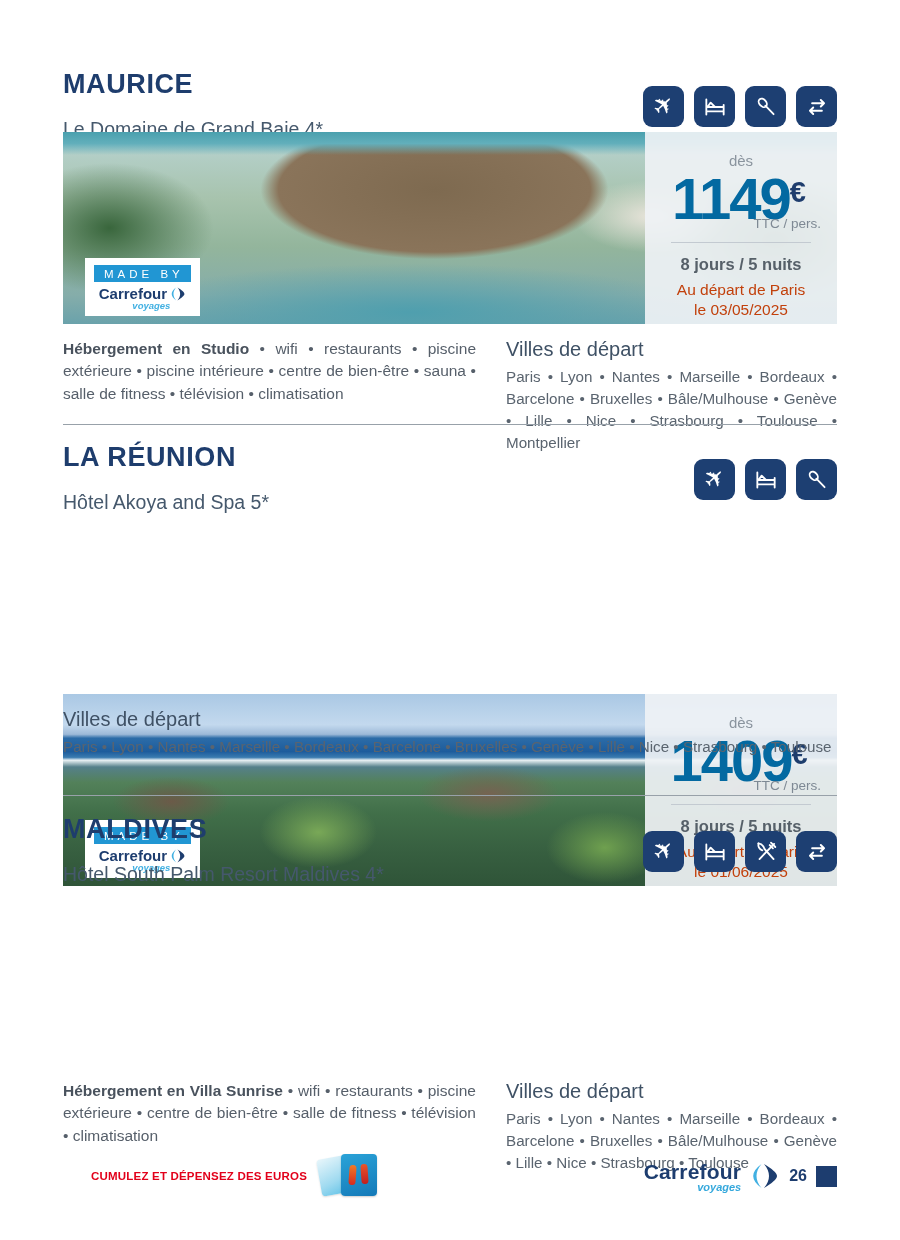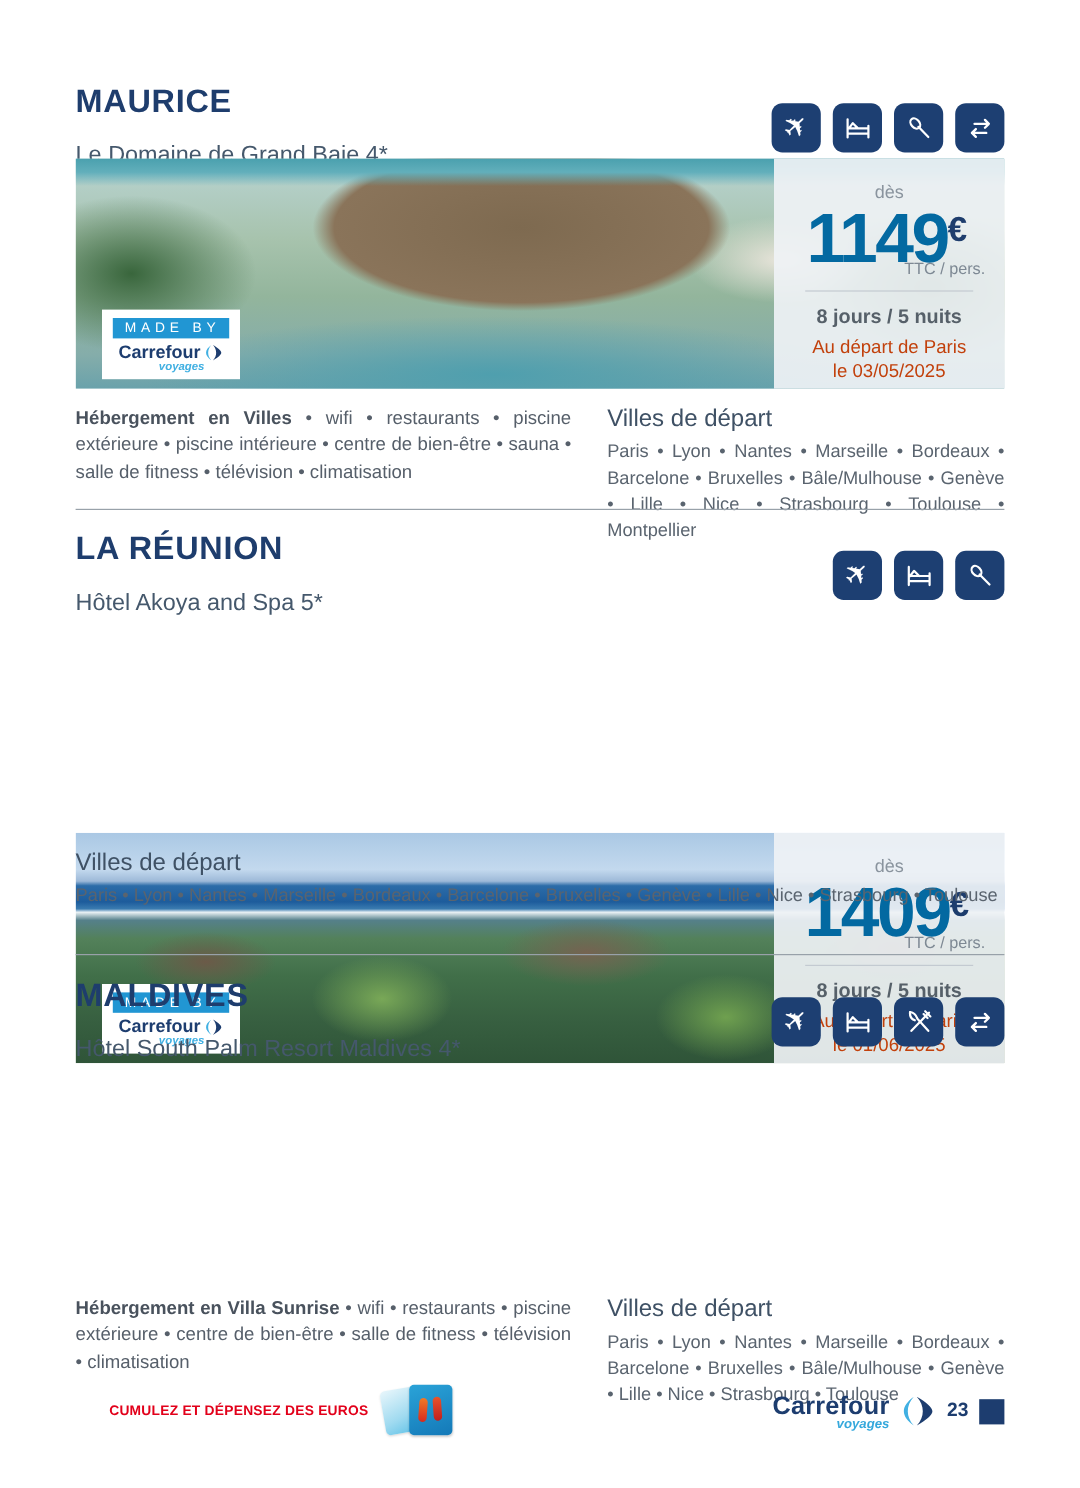--- a/index.html
+++ b/index.html
@@ -146,21 +146,21 @@
     <div class="amount-line"><span class="amount">1149</span><span class="euro">€</span></div>
     <div class="ttc">TTC / pers.</div>
     <hr class="price-sep">
     <div class="duration">8 jours / 5 nuits</div>
     <div class="dep">Au départ de Paris</div>
     <div class="date">le 03/05/2025</div>
   </div>
 </div>
 
 <div class="abs info" style="top:338px">
-  <p class="desc"><strong>Hébergement en Villes</strong> <span>• wifi • restaurants • piscine extérieure • piscine intérieure • centre de bien-être • sauna • salle de fitness • télévision • climatisation</span></p>
+  <p class="desc"><strong>Hébergement en Studio</strong> <span>• wifi • restaurants • piscine extérieure • piscine intérieure • centre de bien-être • sauna • salle de fitness • télévision • climatisation</span></p>
   <div class="cities">
     <h3>Villes de départ</h3>
     <p>Paris • Lyon • Nantes • Marseille • Bordeaux • Barcelone • Bruxelles • Bâle/Mulhouse • Genève • Lille • Nice • Strasbourg • Toulouse • Montpellier</p>
   </div>
 </div>
 
 <hr class="sep" style="top:424px">
 
 <div class="abs offer-head" style="top:443px">
   <div>
@@ -270,16 +270,16 @@
   </div>
   <div class="brandline">
     <div class="cf-text">
       <div class="cf-name">Carrefour</div>
       <div class="cf-sub">voyages</div>
     </div>
     <svg width="30" height="26" viewBox="0 0 30 26">
         <path fill="#41b0e2" d="M11.5 1C6 5 3.2 9 3.2 13s2.8 8 8.3 12c-3.4-3.8-5-8-5-12s1.6-8.2 5-12z"></path>
         <path fill="#1d3d6f" d="M14 1c3.4 3.8 5 8 5 12s-1.6 8.2-5 12c8-4.7 13-9 13-12S22 5.7 14 1z"></path>
       </svg>
-    <span class="pagenum">23</span>
+    <span class="pagenum">26</span>
     <span class="page-square"></span>
   </div>
 </div>
 
 </body></html>

